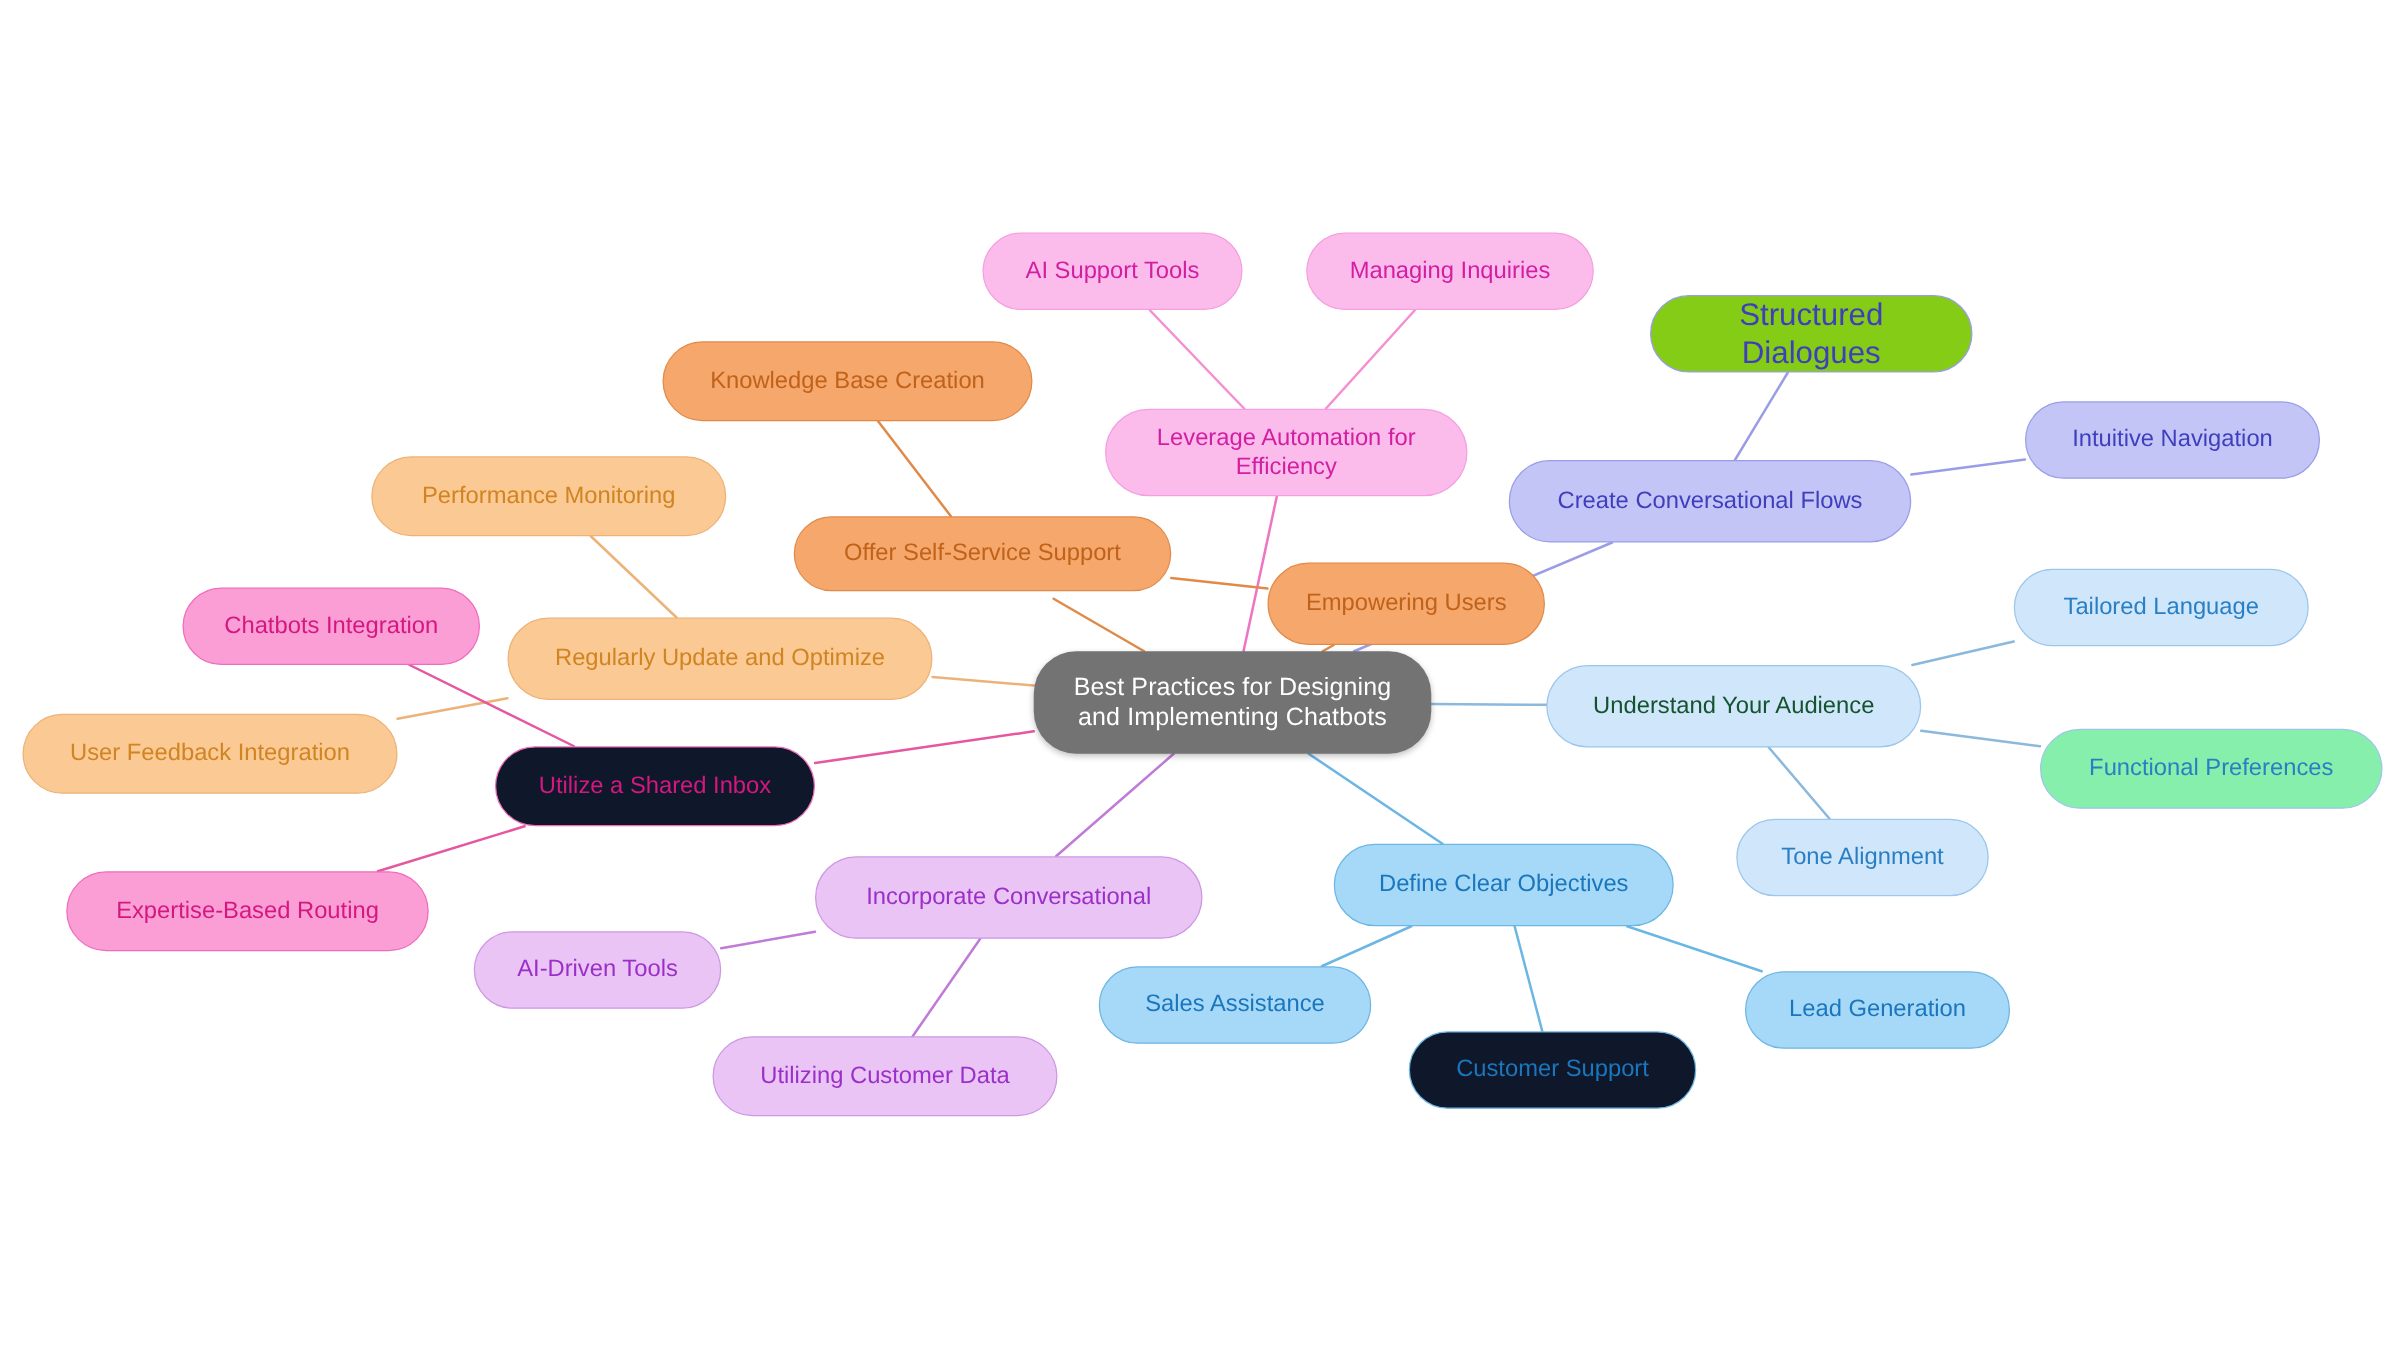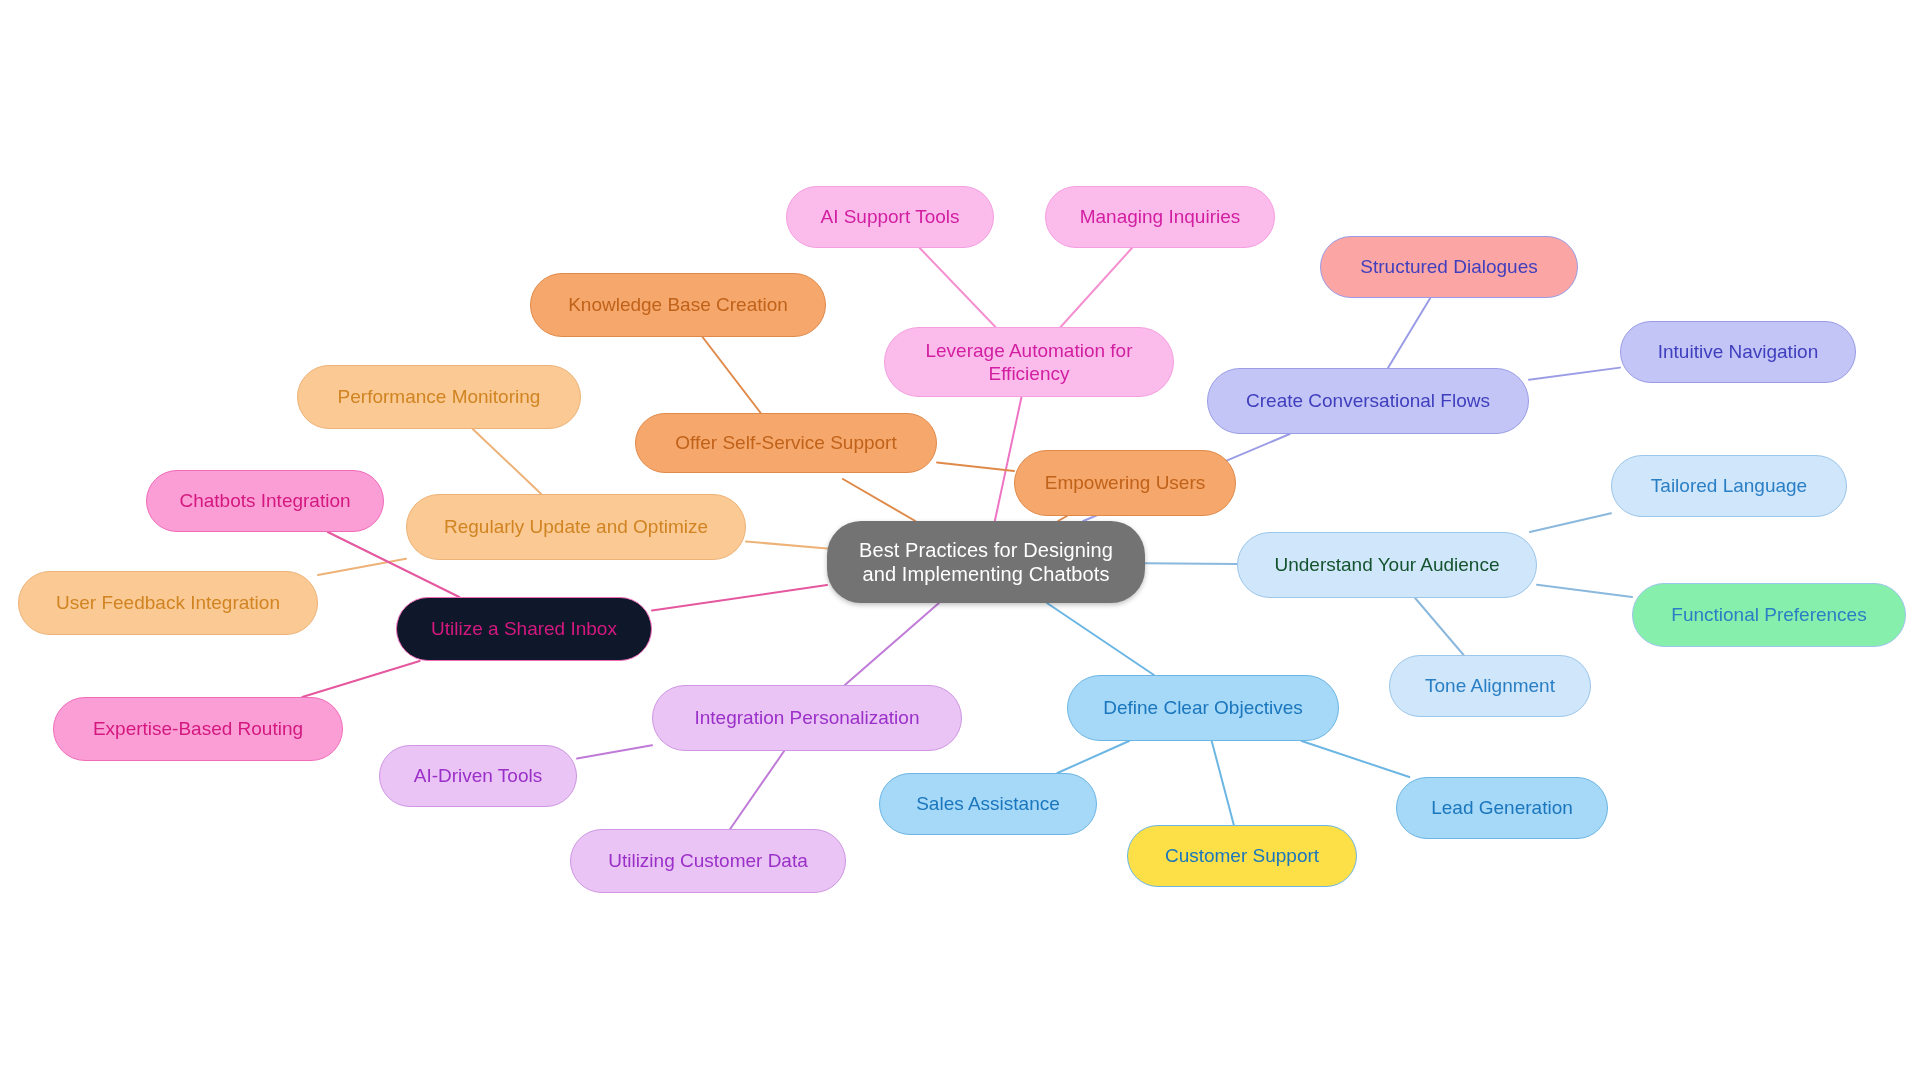--- a/index.html
+++ b/index.html
@@ -80,37 +80,37 @@
       <line x1="1211.695945945946" y1="741" x2="1233.831081081081" y2="825" stroke="#6cb6e4" stroke-width="2" stroke-linecap="round"></line>
       <line x1="1046.9383561643835" y1="603" x2="1153.9520547945206" y2="675" stroke="#6cb6e4" stroke-width="2" stroke-linecap="round"></line>
     </svg>
   <div id="nodes">
       <div class="node root" style="left: 827px; top: 521px; width: 318px; height: 82px;">Best Practices for Designing
 and Implementing Chatbots</div>
       <div class="node" style="left: 786px; top: 186px; width: 208px; height: 62px; background: rgb(251, 188, 236); border-color: rgb(245, 158, 224); color: rgb(210, 30, 160); font-size: 19px;">AI Support Tools</div>
       <div class="node" style="left: 1045px; top: 186px; width: 230px; height: 62px; background: rgb(251, 188, 236); border-color: rgb(245, 158, 224); color: rgb(210, 30, 160); font-size: 19px;">Managing Inquiries</div>
       <div class="node" style="left: 884px; top: 327px; width: 290px; height: 70px; background: rgb(251, 188, 236); border-color: rgb(245, 158, 224); color: rgb(210, 30, 160); font-size: 19px;">Leverage Automation for
 Efficiency</div>
-      <div class="node" style="left: 1320px; top: 236px; width: 258px; height: 62px; background: #fca5a5; border-color: rgb(154, 157, 230); color: rgb(63, 63, 189); font-size: 19px; text-align: right;">Structured Dialogues</div>
+      <div class="node" style="left: 1320px; top: 236px; width: 258px; height: 62px; background: #84cc16; border-color: rgb(154, 157, 230); color: rgb(63, 63, 189); font-size: 25px;">Structured Dialogues</div>
       <div class="node" style="left: 1620px; top: 321px; width: 236px; height: 62px; background: rgb(195, 197, 247); border-color: rgb(154, 157, 230); color: rgb(63, 63, 189); font-size: 19px;">Intuitive Navigation</div>
       <div class="node" style="left: 1207px; top: 368px; width: 322px; height: 66px; background: rgb(195, 197, 247); border-color: rgb(154, 157, 230); color: rgb(63, 63, 189); font-size: 19px;">Create Conversational Flows</div>
       <div class="node" style="left: 530px; top: 273px; width: 296px; height: 64px; background: rgb(245, 167, 108); border-color: rgb(224, 138, 74); color: rgb(192, 98, 26); font-size: 19px;">Knowledge Base Creation</div>
       <div class="node" style="left: 297px; top: 365px; width: 284px; height: 64px; background: rgb(251, 201, 147); border-color: rgb(237, 178, 119); color: rgb(208, 132, 34); font-size: 19px;">Performance Monitoring</div>
       <div class="node" style="left: 635px; top: 413px; width: 302px; height: 60px; background: rgb(245, 167, 108); border-color: rgb(224, 138, 74); color: rgb(192, 98, 26); font-size: 19px;">Offer Self-Service Support</div>
       <div class="node" style="left: 1014px; top: 450px; width: 222px; height: 66px; background: rgb(245, 167, 108); border-color: rgb(224, 138, 74); color: rgb(192, 98, 26); font-size: 19px;">Empowering Users</div>
       <div class="node" style="left: 146px; top: 470px; width: 238px; height: 62px; background: rgb(251, 158, 214); border-color: rgb(240, 108, 187); color: rgb(212, 24, 127); font-size: 19px;">Chatbots Integration</div>
       <div class="node" style="left: 406px; top: 494px; width: 340px; height: 66px; background: rgb(251, 201, 147); border-color: rgb(237, 178, 119); color: rgb(208, 132, 34); font-size: 19px;">Regularly Update and Optimize</div>
       <div class="node" style="left: 18px; top: 571px; width: 300px; height: 64px; background: rgb(251, 201, 147); border-color: rgb(237, 178, 119); color: rgb(208, 132, 34); font-size: 19px;">User Feedback Integration</div>
       <div class="node" style="left: 396px; top: 597px; width: 256px; height: 64px; background: #0f172a; border-color: rgb(240, 108, 187); color: rgb(212, 24, 127); font-size: 19px;">Utilize a Shared Inbox</div>
       <div class="node" style="left: 53px; top: 697px; width: 290px; height: 64px; background: rgb(251, 158, 214); border-color: rgb(240, 108, 187); color: rgb(212, 24, 127); font-size: 19px;">Expertise-Based Routing</div>
-      <div class="node" style="left: 652px; top: 685px; width: 310px; height: 66px; background: rgb(233, 196, 245); border-color: rgb(207, 150, 227); color: rgb(155, 48, 201); font-size: 19px;">Integration Personalization</div>
+      <div class="node" style="left: 652px; top: 685px; width: 310px; height: 66px; background: rgb(233, 196, 245); border-color: rgb(207, 150, 227); color: rgb(155, 48, 201); font-size: 19px;">Incorporate Conversational</div>
       <div class="node" style="left: 379px; top: 745px; width: 198px; height: 62px; background: rgb(233, 196, 245); border-color: rgb(207, 150, 227); color: rgb(155, 48, 201); font-size: 19px;">AI-Driven Tools</div>
       <div class="node" style="left: 570px; top: 829px; width: 276px; height: 64px; background: rgb(233, 196, 245); border-color: rgb(207, 150, 227); color: rgb(155, 48, 201); font-size: 19px;">Utilizing Customer Data</div>
       <div class="node" style="left: 1611px; top: 455px; width: 236px; height: 62px; background: rgb(207, 230, 251); border-color: rgb(156, 198, 234); color: rgb(42, 127, 196); font-size: 19px;">Tailored Language</div>
       <div class="node" style="left: 1237px; top: 532px; width: 300px; height: 66px; background: rgb(207, 230, 251); border-color: rgb(156, 198, 234); color: #14532d; font-size: 19px;">Understand Your Audience</div>
       <div class="node" style="left: 1632px; top: 583px; width: 274px; height: 64px; background: #86efac; border-color: rgb(156, 198, 234); color: rgb(42, 127, 196); font-size: 19px;">Functional Preferences</div>
       <div class="node" style="left: 1389px; top: 655px; width: 202px; height: 62px; background: rgb(207, 230, 251); border-color: rgb(156, 198, 234); color: rgb(42, 127, 196); font-size: 19px;">Tone Alignment</div>
       <div class="node" style="left: 1067px; top: 675px; width: 272px; height: 66px; background: rgb(166, 216, 247); border-color: rgb(108, 182, 228); color: rgb(26, 118, 189); font-size: 19px;">Define Clear Objectives</div>
       <div class="node" style="left: 879px; top: 773px; width: 218px; height: 62px; background: rgb(166, 216, 247); border-color: rgb(108, 182, 228); color: rgb(26, 118, 189); font-size: 19px;">Sales Assistance</div>
       <div class="node" style="left: 1396px; top: 777px; width: 212px; height: 62px; background: rgb(166, 216, 247); border-color: rgb(108, 182, 228); color: rgb(26, 118, 189); font-size: 19px;">Lead Generation</div>
-      <div class="node" style="left: 1127px; top: 825px; width: 230px; height: 62px; background: #fde047; border-color: rgb(108, 182, 228); color: rgb(26, 118, 189); font-size: 19px;">Customer Support</div>
+      <div class="node" style="left: 1127px; top: 825px; width: 230px; height: 62px; background: #0f172a; border-color: rgb(108, 182, 228); color: rgb(26, 118, 189); font-size: 19px;">Customer Support</div>
     </div>
 </div>
 
 </body></html>

